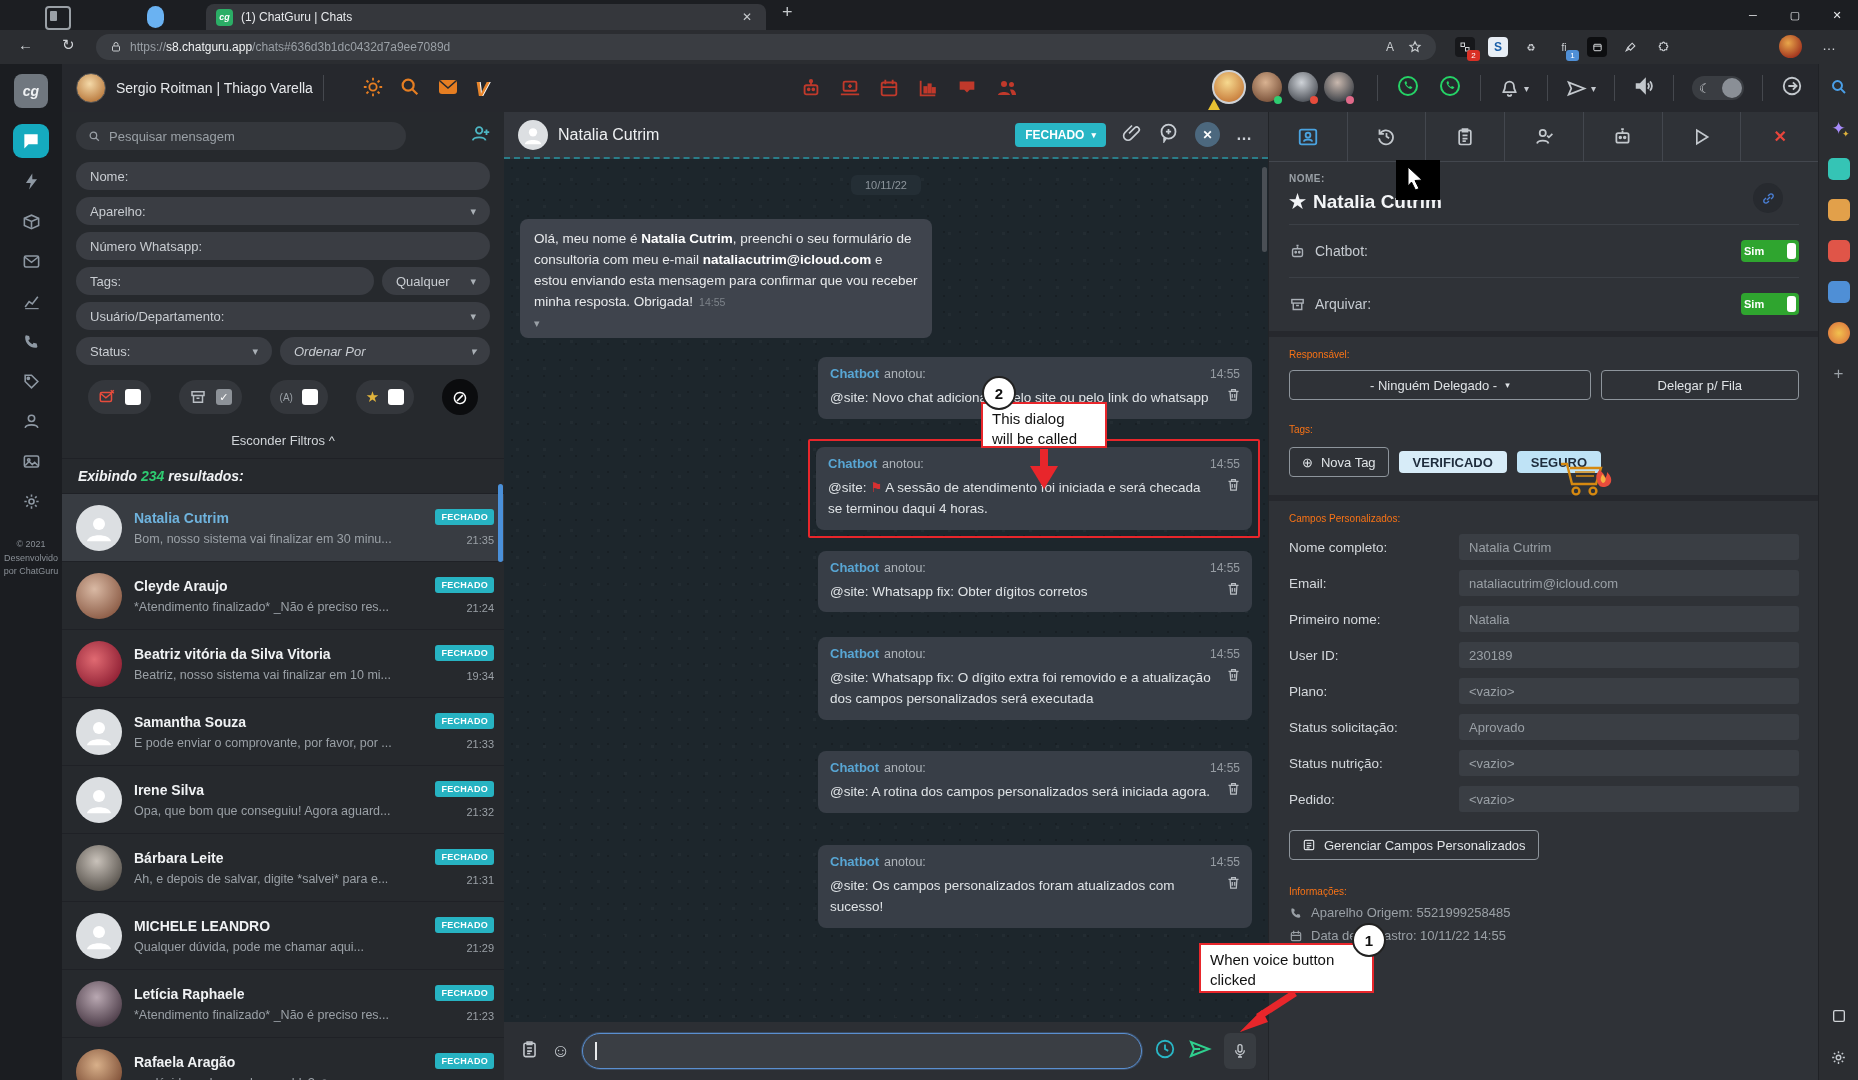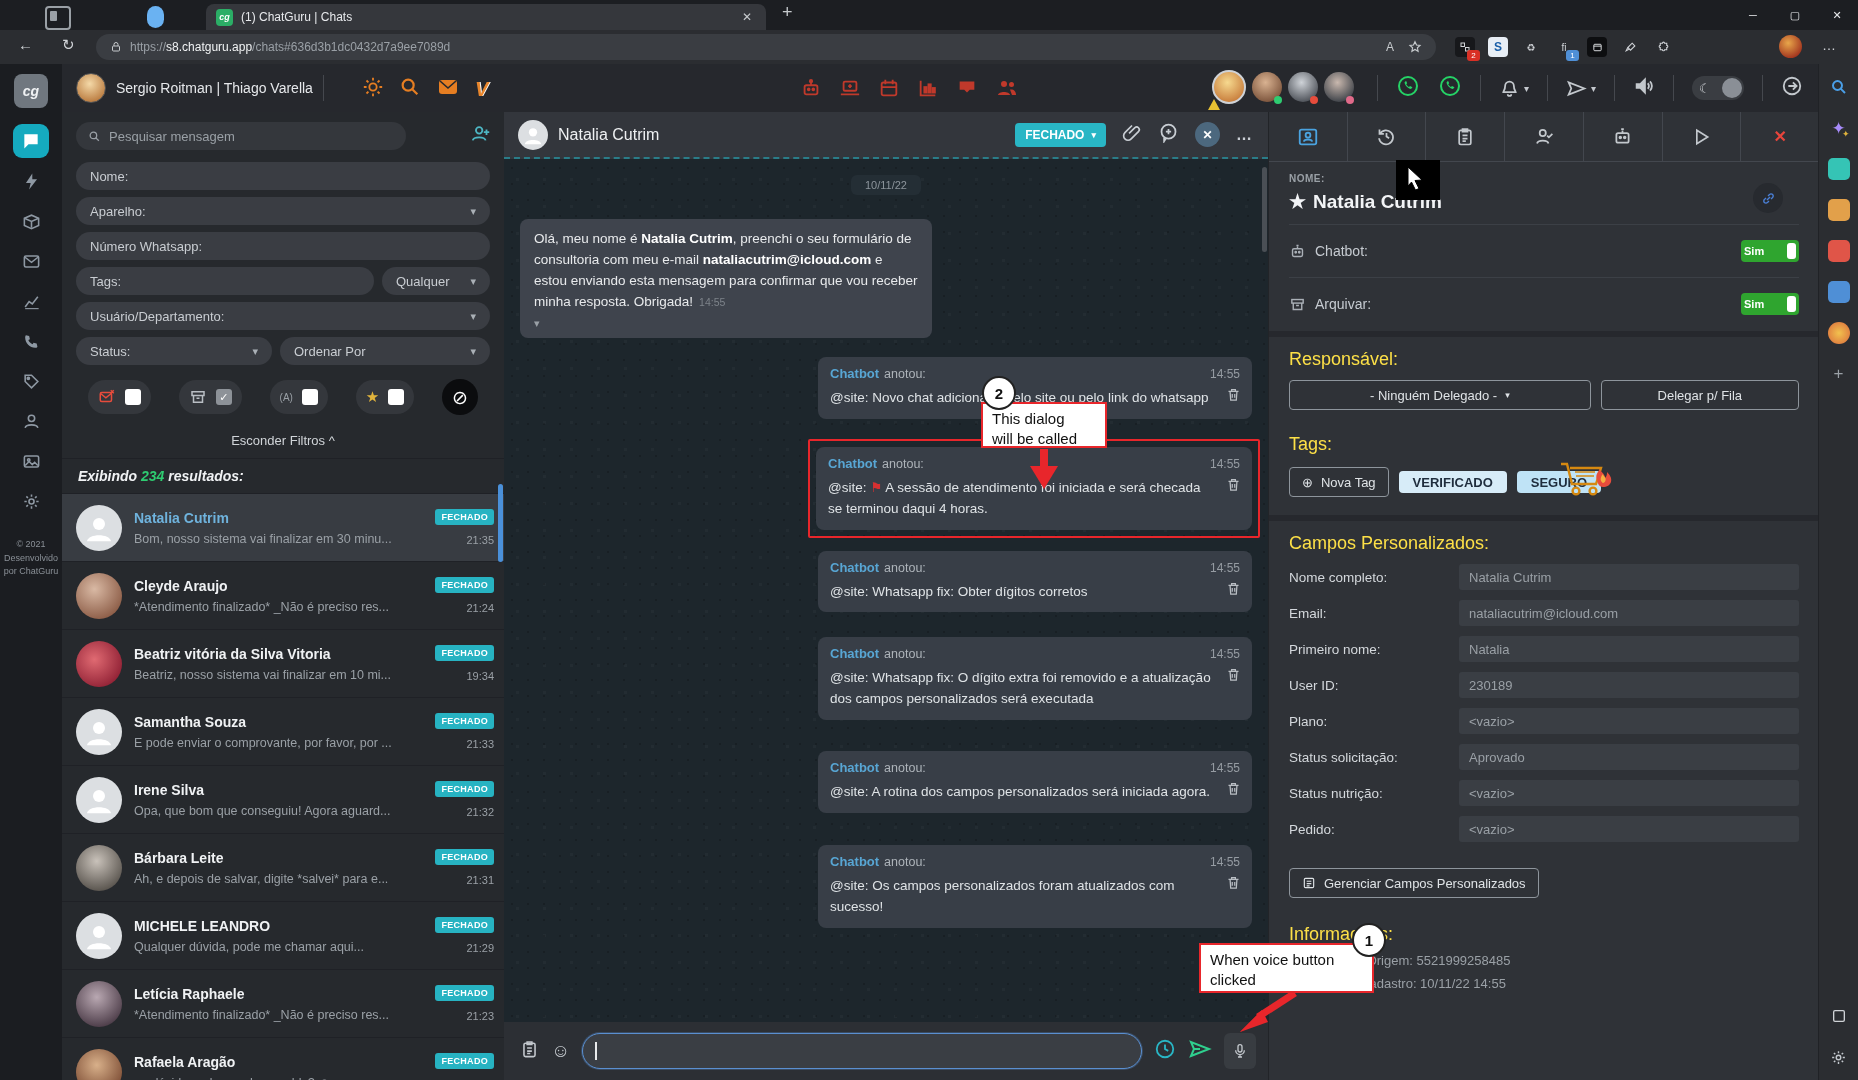--- a/index.html
+++ b/index.html
@@ -153,35 +153,35 @@
   .rname{font-size:19px;font-weight:bold;color:#f2f4f6;margin-top:6px;display:flex;align-items:center;gap:7px;}
   .rphone{color:#aab0b7;margin-top:5px;font-size:14px;}
   .linkbtn{position:absolute;right:16px;top:10px;width:30px;height:30px;border-radius:50%;background:#272a2f;
     display:flex;align-items:center;justify-content:center;color:#4a7fd6;}
   .hr{height:1px;background:#3c4046;margin:11px 0;}
   .prow{display:flex;align-items:center;gap:9px;height:30px;color:#c6cbd1;}
   .sim-toggle{margin-left:auto;width:58px;height:22px;background:#2fa52f;border-radius:4px;position:relative;
     color:#fff;font-size:11px;font-weight:bold;display:flex;align-items:center;padding-left:3px;box-sizing:border-box;}
   .sim-toggle .knob{position:absolute;right:3px;top:3px;width:9px;height:16px;background:#fff;border-radius:3px;}
   .thick{height:6px;background:#26282d;margin:12px -20px;}
-  .seclbl{font-size:18px;color:#fde047;}
+  .seclbl{font-size:10px;color:#f97316;}
   .btnrow{display:flex;gap:10px;margin-top:10px;}
   .obtn{border:1px solid #8e959c;border-radius:4px;height:30px;display:flex;align-items:center;justify-content:center;
     color:#dfe3e6;font-size:13px;padding:0 12px;box-sizing:border-box;gap:8px;}
   .obtn.grow{flex:1.6;}
   .obtn.g2{flex:1;}
   .cart{position:absolute;left:288px;top:295px;width:56px;height:44px;}
   .tagrow{display:flex;gap:10px;margin-top:12px;align-items:center;}
   .chip{height:22px;display:flex;align-items:center;padding:0 14px;border-radius:4px;font-size:13px;font-weight:bold;color:#1f2d3d;}
   .chip.c1{background:#d7ecf8;}
   .chip.c2{background:#bfe3f6;}
   .crow{display:flex;align-items:center;margin:10px 0;}
   .clab{width:170px;font-size:13.5px;color:#d4d8dc;}
   .cval{flex:1;height:26px;background:#3a3e44;border-radius:3px;color:#9aa0a6;font-size:13px;display:flex;align-items:center;padding:0 10px;box-sizing:border-box;}
-  .ger{margin-top:26px;width:fit-content;justify-content:flex-end;}
+  .ger{margin-top:18px;width:fit-content;justify-content:flex-end;}
   .inf{margin-top:26px;}
   .infline{display:flex;gap:8px;align-items:center;color:#9aa0a6;font-size:13px;margin-top:8px;}
   
   .edgebar{position:absolute;right:0;top:64px;width:40px;bottom:0;background:#2b2d31;border-left:1px solid #202226;
     display:flex;flex-direction:column;align-items:center;padding:12px 0;box-sizing:border-box;gap:19px;}
   .eic{width:22px;height:22px;display:flex;align-items:center;justify-content:center;border-radius:5px;font-size:13px;color:#c3c8cd;}
   .spacer{flex:1;}
   
   .anncircle{position:absolute;width:30px;height:30px;background:#fff;border:2px solid #222;border-radius:50%;z-index:61;
     color:#111;font-size:15px;font-weight:bold;display:flex;align-items:center;justify-content:center;}
@@ -481,21 +481,21 @@
     </div>
     <div class="field">
         <span>Usuário/Departamento:</span>
         <span class="cv">▾</span>
       </div>
     <div class="frow">
       <div class="field" style="flex:0 0 196px;">
           <span>Status:</span>
           <span class="cv">▾</span>
         </div>
-      <div class="field" style="flex:1;">
+      <div class="field" style="flex:1;font-style:italic;">
           <span>Ordenar Por</span>
           <span class="cv">▾</span>
         </div>
     </div>
     <div class="togglerow">
       <div class="tg">
         <svg width="18" height="18" viewBox="0 0 24 24" fill="none" stroke="#e74c3c" stroke-width="2">
             <rect x="3" y="6" width="15" height="12" rx="2"></rect>
             <path d="M3 7l7.5 6L18 7"></path>
             <path d="M17 3l4 4M21 3l-4 4"></path>

